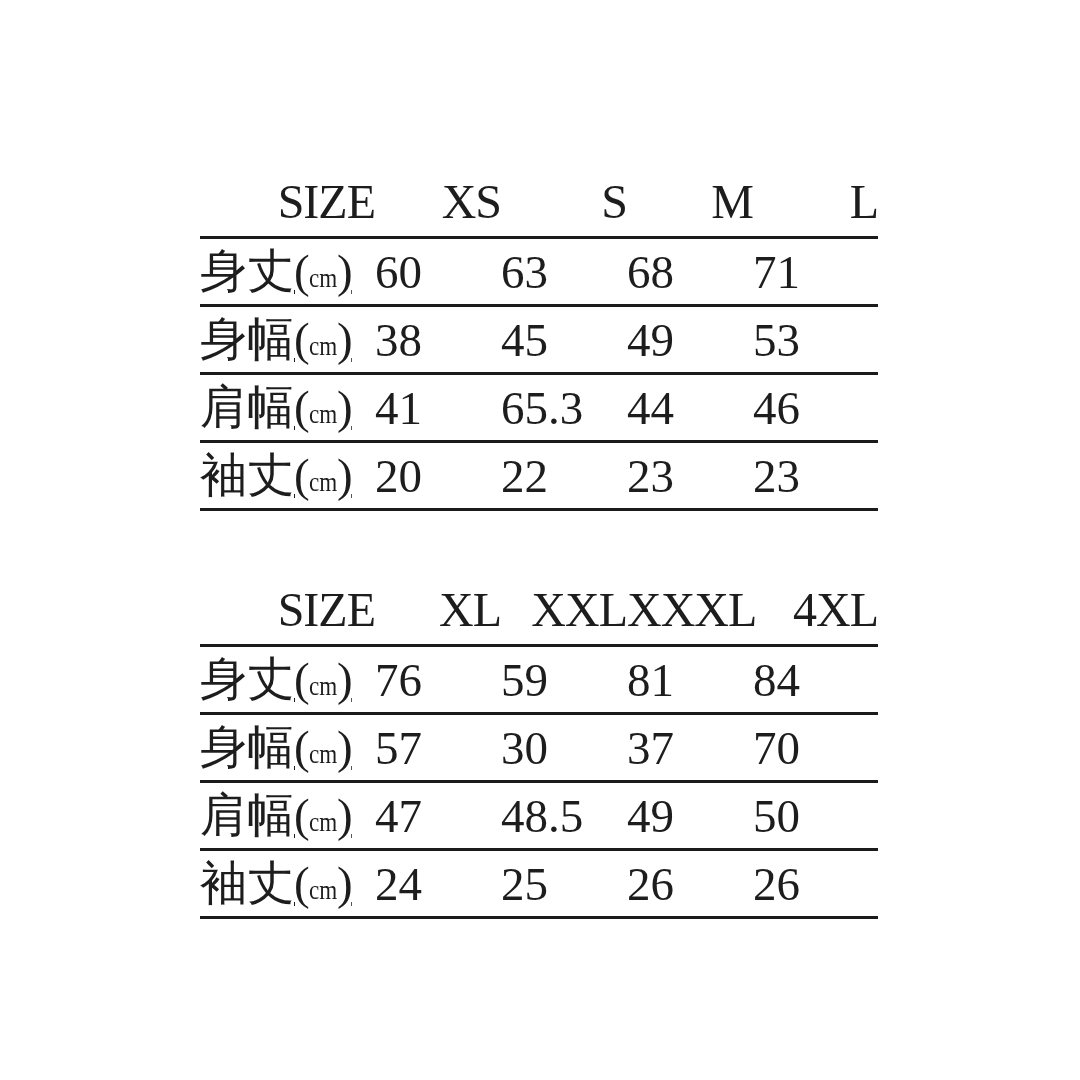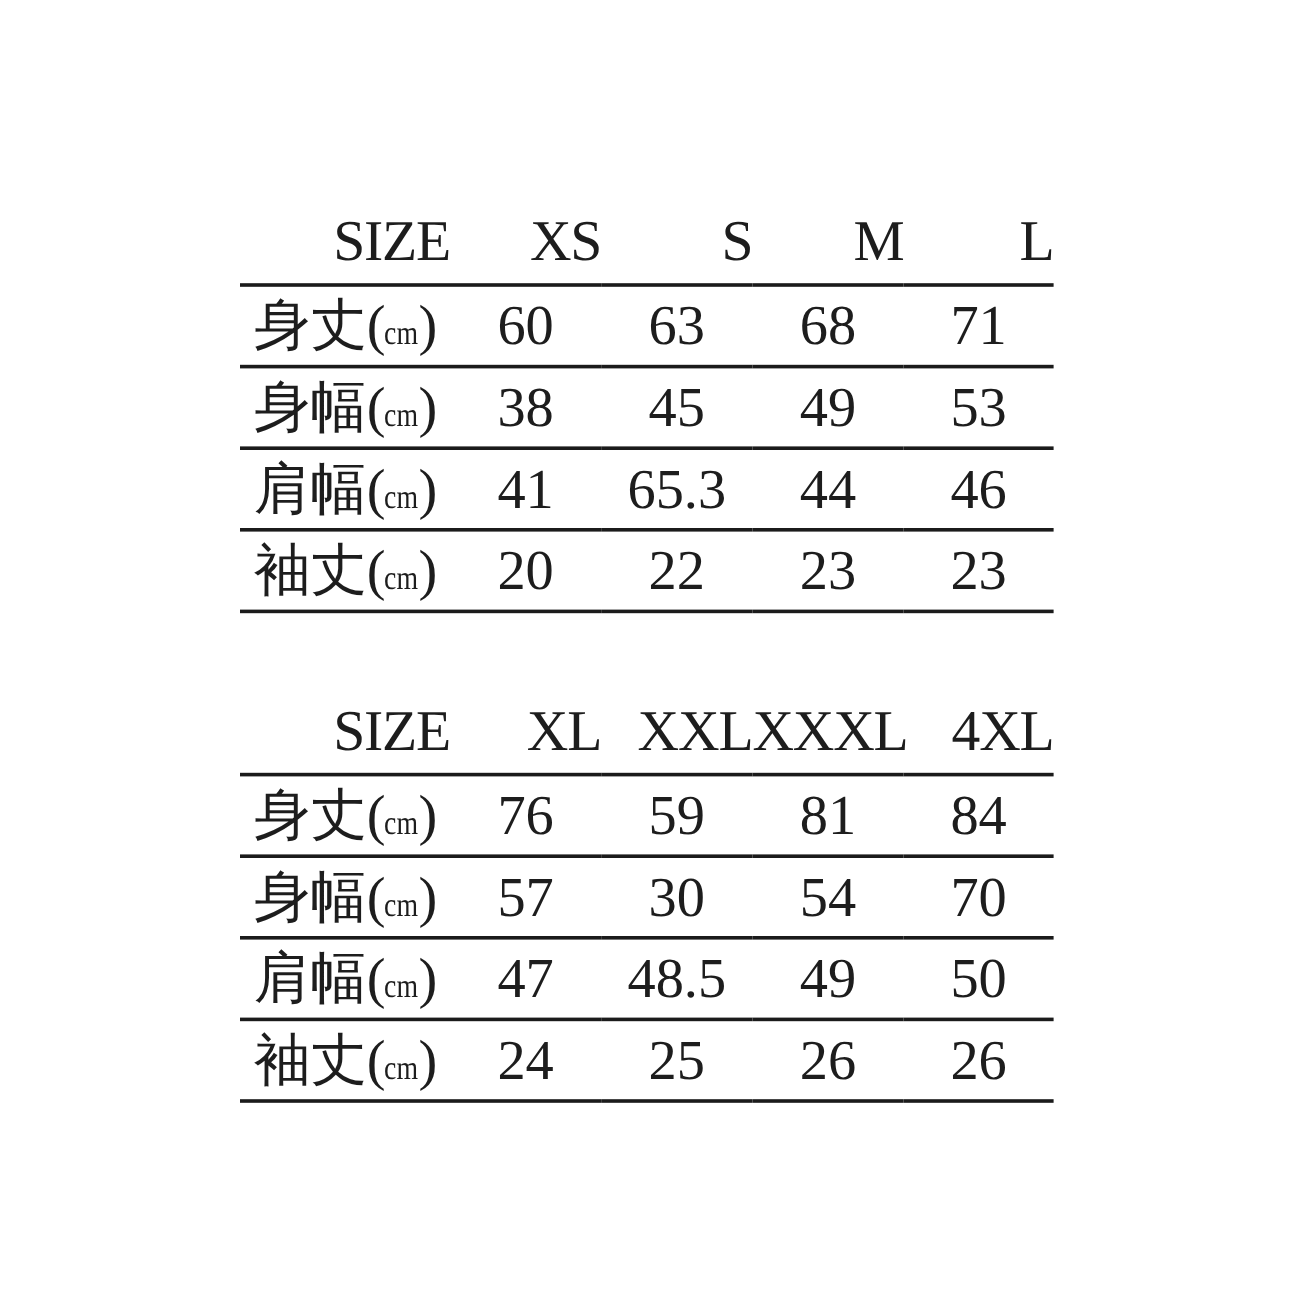--- a/index.html
+++ b/index.html
@@ -38,30 +38,31 @@
     padding-bottom: 7px;
     font-weight: normal;
     font-size: 48px;
     letter-spacing: -1px;
     text-align: right;
   }
   table.size-table td {
     height: 65px;
     vertical-align: middle;
     font-size: 47px;
-    text-align: center;
+    text-align: left;
   }
   .label-col {
     text-align: center;
   }
   .t2 {
     margin-top: 67px;
   }
   .unit {
     letter-spacing: -1px;
+    text-decoration: underline;
   }
   .unit .cm {
     display: inline-block;
     font-size: 0.60em;
     transform: scaleX(0.82);
     transform-origin: 50% 100%;
     margin: 0 -3px;
     letter-spacing: 0;
   }
 </style>
@@ -141,21 +142,21 @@
         <td class="label-col"><span>身丈</span><span class="unit"><span class="paren">(</span><span class="cm">cm</span><span class="paren">)</span></span></td>
         <td>76</td>
         <td>59</td>
         <td>81</td>
         <td>84</td>
       </tr>
       <tr>
         <td class="label-col"><span>身幅</span><span class="unit"><span class="paren">(</span><span class="cm">cm</span><span class="paren">)</span></span></td>
         <td>57</td>
         <td>30</td>
-        <td>54</td>
+        <td>37</td>
         <td>70</td>
       </tr>
       <tr>
         <td class="label-col"><span>肩幅</span><span class="unit"><span class="paren">(</span><span class="cm">cm</span><span class="paren">)</span></span></td>
         <td>47</td>
         <td>48.5</td>
         <td>49</td>
         <td>50</td>
       </tr>
       <tr>

